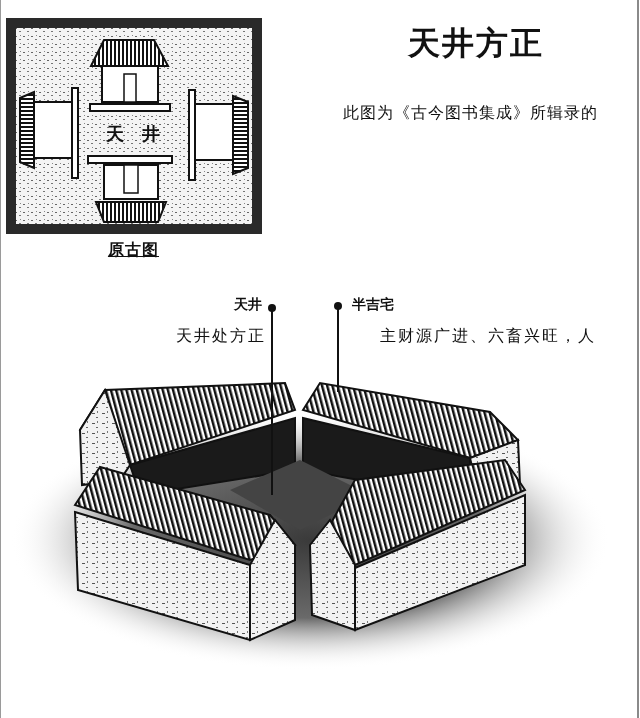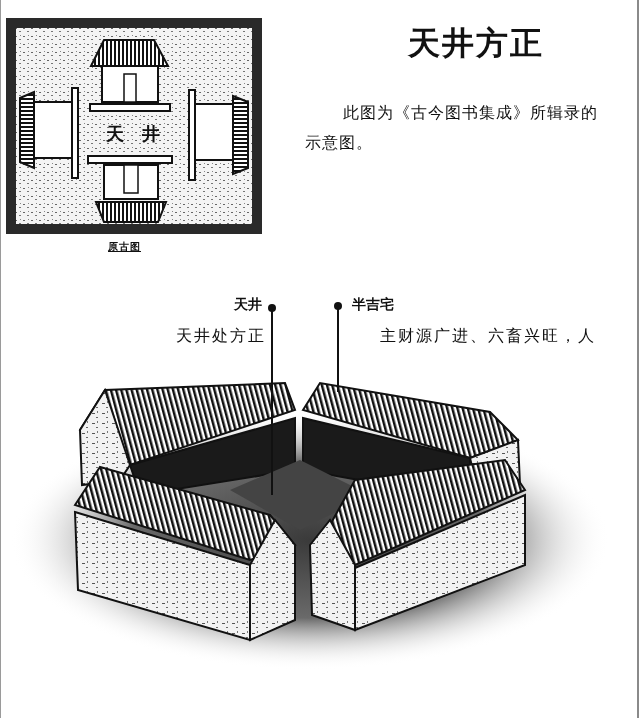--- a/index.html
+++ b/index.html
@@ -1,20 +1,20 @@
 <!DOCTYPE html>
 <html><head>
 <meta charset="utf-8">
 <style>
   html,body{margin:0;padding:0;background:#fff;}
   body{width:640px;height:718px;position:relative;overflow:hidden;font-family:"DejaVu Sans",sans-serif;color:#111;}
   .right-border{position:absolute;right:1px;top:0;width:2px;height:718px;background:#8a8a8a;}
   .left-border{position:absolute;left:0;top:0;width:1px;height:718px;background:#9a9a9a;}
   .orig-fig{position:absolute;left:6px;top:18px;width:256px;height:216px;}
-  .orig-caption{position:absolute;left:108px;top:240px;font-size:10px;font-weight:bold;letter-spacing:1px;text-decoration:underline;}
+  .orig-caption{position:absolute;left:108px;top:240px;font-size:16px;font-weight:bold;letter-spacing:1px;text-decoration:underline;}
   .title{position:absolute;left:408px;top:22px;font-size:32px;font-weight:bold;letter-spacing:2px;}
   .intro{position:absolute;left:305px;top:66px;width:325px;font-size:16px;line-height:30px;letter-spacing:1px;margin-top:32px;}
   .intro .indent{display:inline-block;width:38px;}
   .lbl{position:absolute;font-size:14px;font-weight:bold;}
   .desc{position:absolute;font-size:16px;line-height:23px;letter-spacing:2px;}
   .illus{position:absolute;left:0;top:290px;width:640px;height:428px;}
 </style>
 </head>
 <body>
 
@@ -58,21 +58,20 @@
   <rect x="183" y="72" width="6" height="90" fill="#fff" stroke="#111" stroke-width="2"></rect>
   <rect x="189" y="86" width="38" height="56" fill="#fff" stroke="#111" stroke-width="2"></rect>
   <polygon points="227,78 242,84 242,150 227,156" fill="url(#stripeH)" stroke="#111" stroke-width="2"></polygon>
   <text x="100" y="122" font-size="18" font-weight="bold" fill="#111" font-family="DejaVu Sans, sans-serif" letter-spacing="18">天井</text>
 </svg>
 <div class="orig-caption">原古图</div>
 
 <div class="title">天井方正</div>
 <div class="intro">
   <div><span class="indent"></span><span>此图为《古今图书集成》所辑录的</span></div>
-  <div>示意图。</div>
 </div>
 
 <svg class="illus" viewBox="0 290 640 428">
   <defs>
     <pattern id="roof" width="5" height="5" patternUnits="userSpaceOnUse" patternTransform="rotate(-15)">
       <rect width="5" height="5" fill="#fff"></rect>
         <rect width="2.5" height="5" fill="#111"></rect>
     </pattern>
     <pattern id="wall" width="10" height="10" patternUnits="userSpaceOnUse">
       <rect width="10" height="10" fill="#f2f2f2"></rect>

